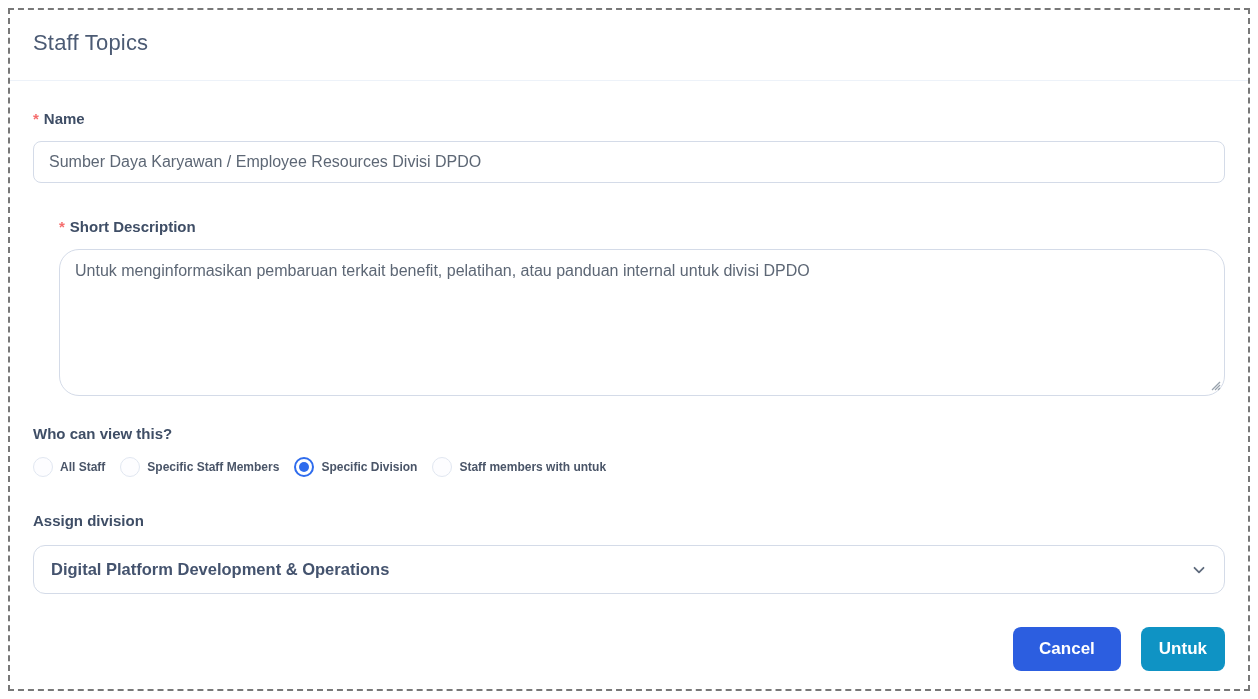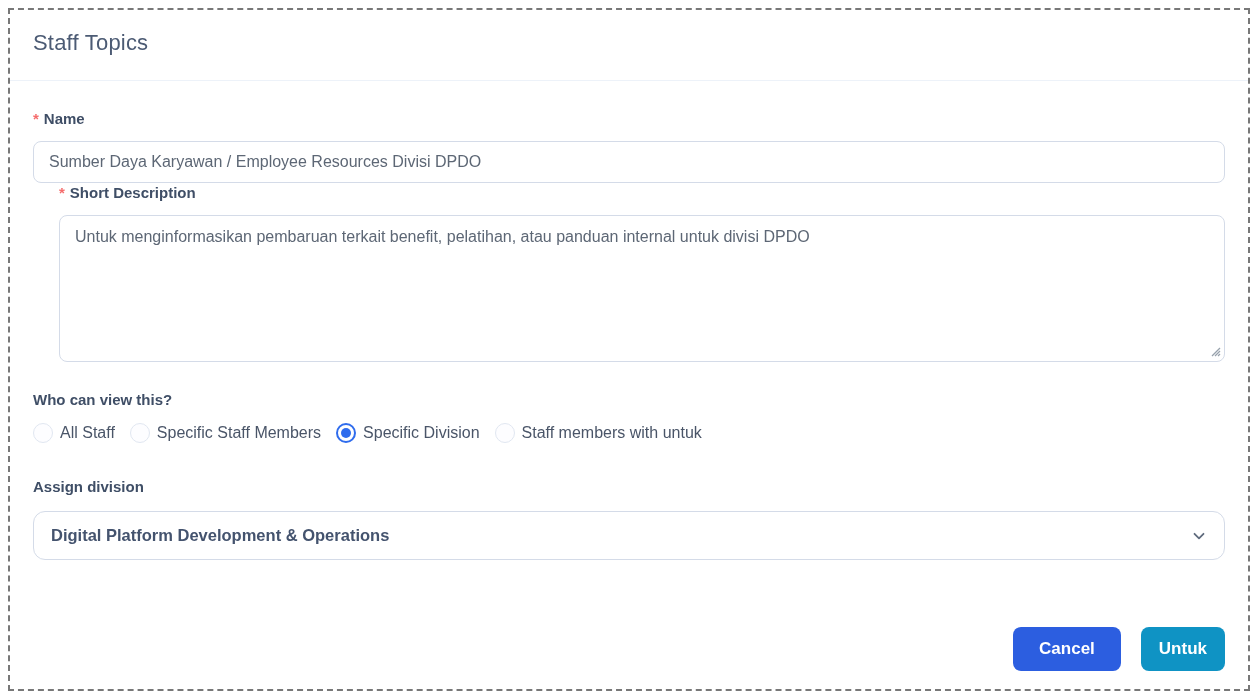--- a/index.html
+++ b/index.html
@@ -43,46 +43,46 @@
     width: 100%; height: 42px;
     border: 1px solid #d4dbe8; border-radius: 8px;
     padding: 11px 15px; font-size: 16px; color: #5d6775;
     font-family: "Liberation Sans", sans-serif;
     outline: none; background: #fff;
   }
 
   .textarea-wrap { position: relative; }
   .textarea {
     width: 100%; height: 147px;
-    border: 1px solid #d4dbe8; border-radius: 8px;
+    border: 1px solid #d4dbe8; border-radius: 20px;
     padding: 10px 15px; font-size: 16px; color: #5d6775;
     line-height: 22px; font-family: "Liberation Sans", sans-serif;
     outline: none; resize: none; background: #fff; display: block;
   }
   .resize-grip { position: absolute; right: 4px; bottom: 5px; cursor: nwse-resize; }
 
-  .group-name { }
+  .group-name { margin-bottom: 34px; }
   .group-desc { margin-bottom: 28px; padding-left: 26px; }
   .group-visibility .field-label { margin-bottom: 12px; }
   .group-visibility { margin-bottom: 32px; }
 
   .radio-row { display: flex; align-items: center; gap: 15px; height: 24px; }
   .radio-item { display: inline-flex; align-items: center; gap: 7px; cursor: pointer; }
   .radio-circle {
     width: 20px; height: 20px; border-radius: 50%;
     border: 1px solid #e1e7f1; background: #fdfdff;
     display: inline-flex; align-items: center; justify-content: center;
     flex: 0 0 auto;
   }
   .radio-item[data-selected="true"] .radio-circle {
     border: 2px solid var(--radio-selected); background: #fff;
   }
   .radio-dot { width: 10px; height: 10px; border-radius: 50%; background: transparent; }
   .radio-item[data-selected="true"] .radio-dot { background: var(--radio-selected); }
-  .radio-label { font-size: 16px; font-weight: 400; color: #4a5568; }
+  .radio-label { font-size: 12px; font-weight: 700; color: #4a5568; }
 
   .group-division .field-label { margin-bottom: 15px; }
 
   .select-box {
     width: 100%; height: 49px;
     border: 1px solid #d4dbe8; border-radius: 12px;
     display: flex; align-items: center; justify-content: space-between;
     padding: 0 16px 0 17px; cursor: pointer; background: #fff;
   }
   .select-value { font-size: 16.5px; font-weight: 700; color: #44536e; }

